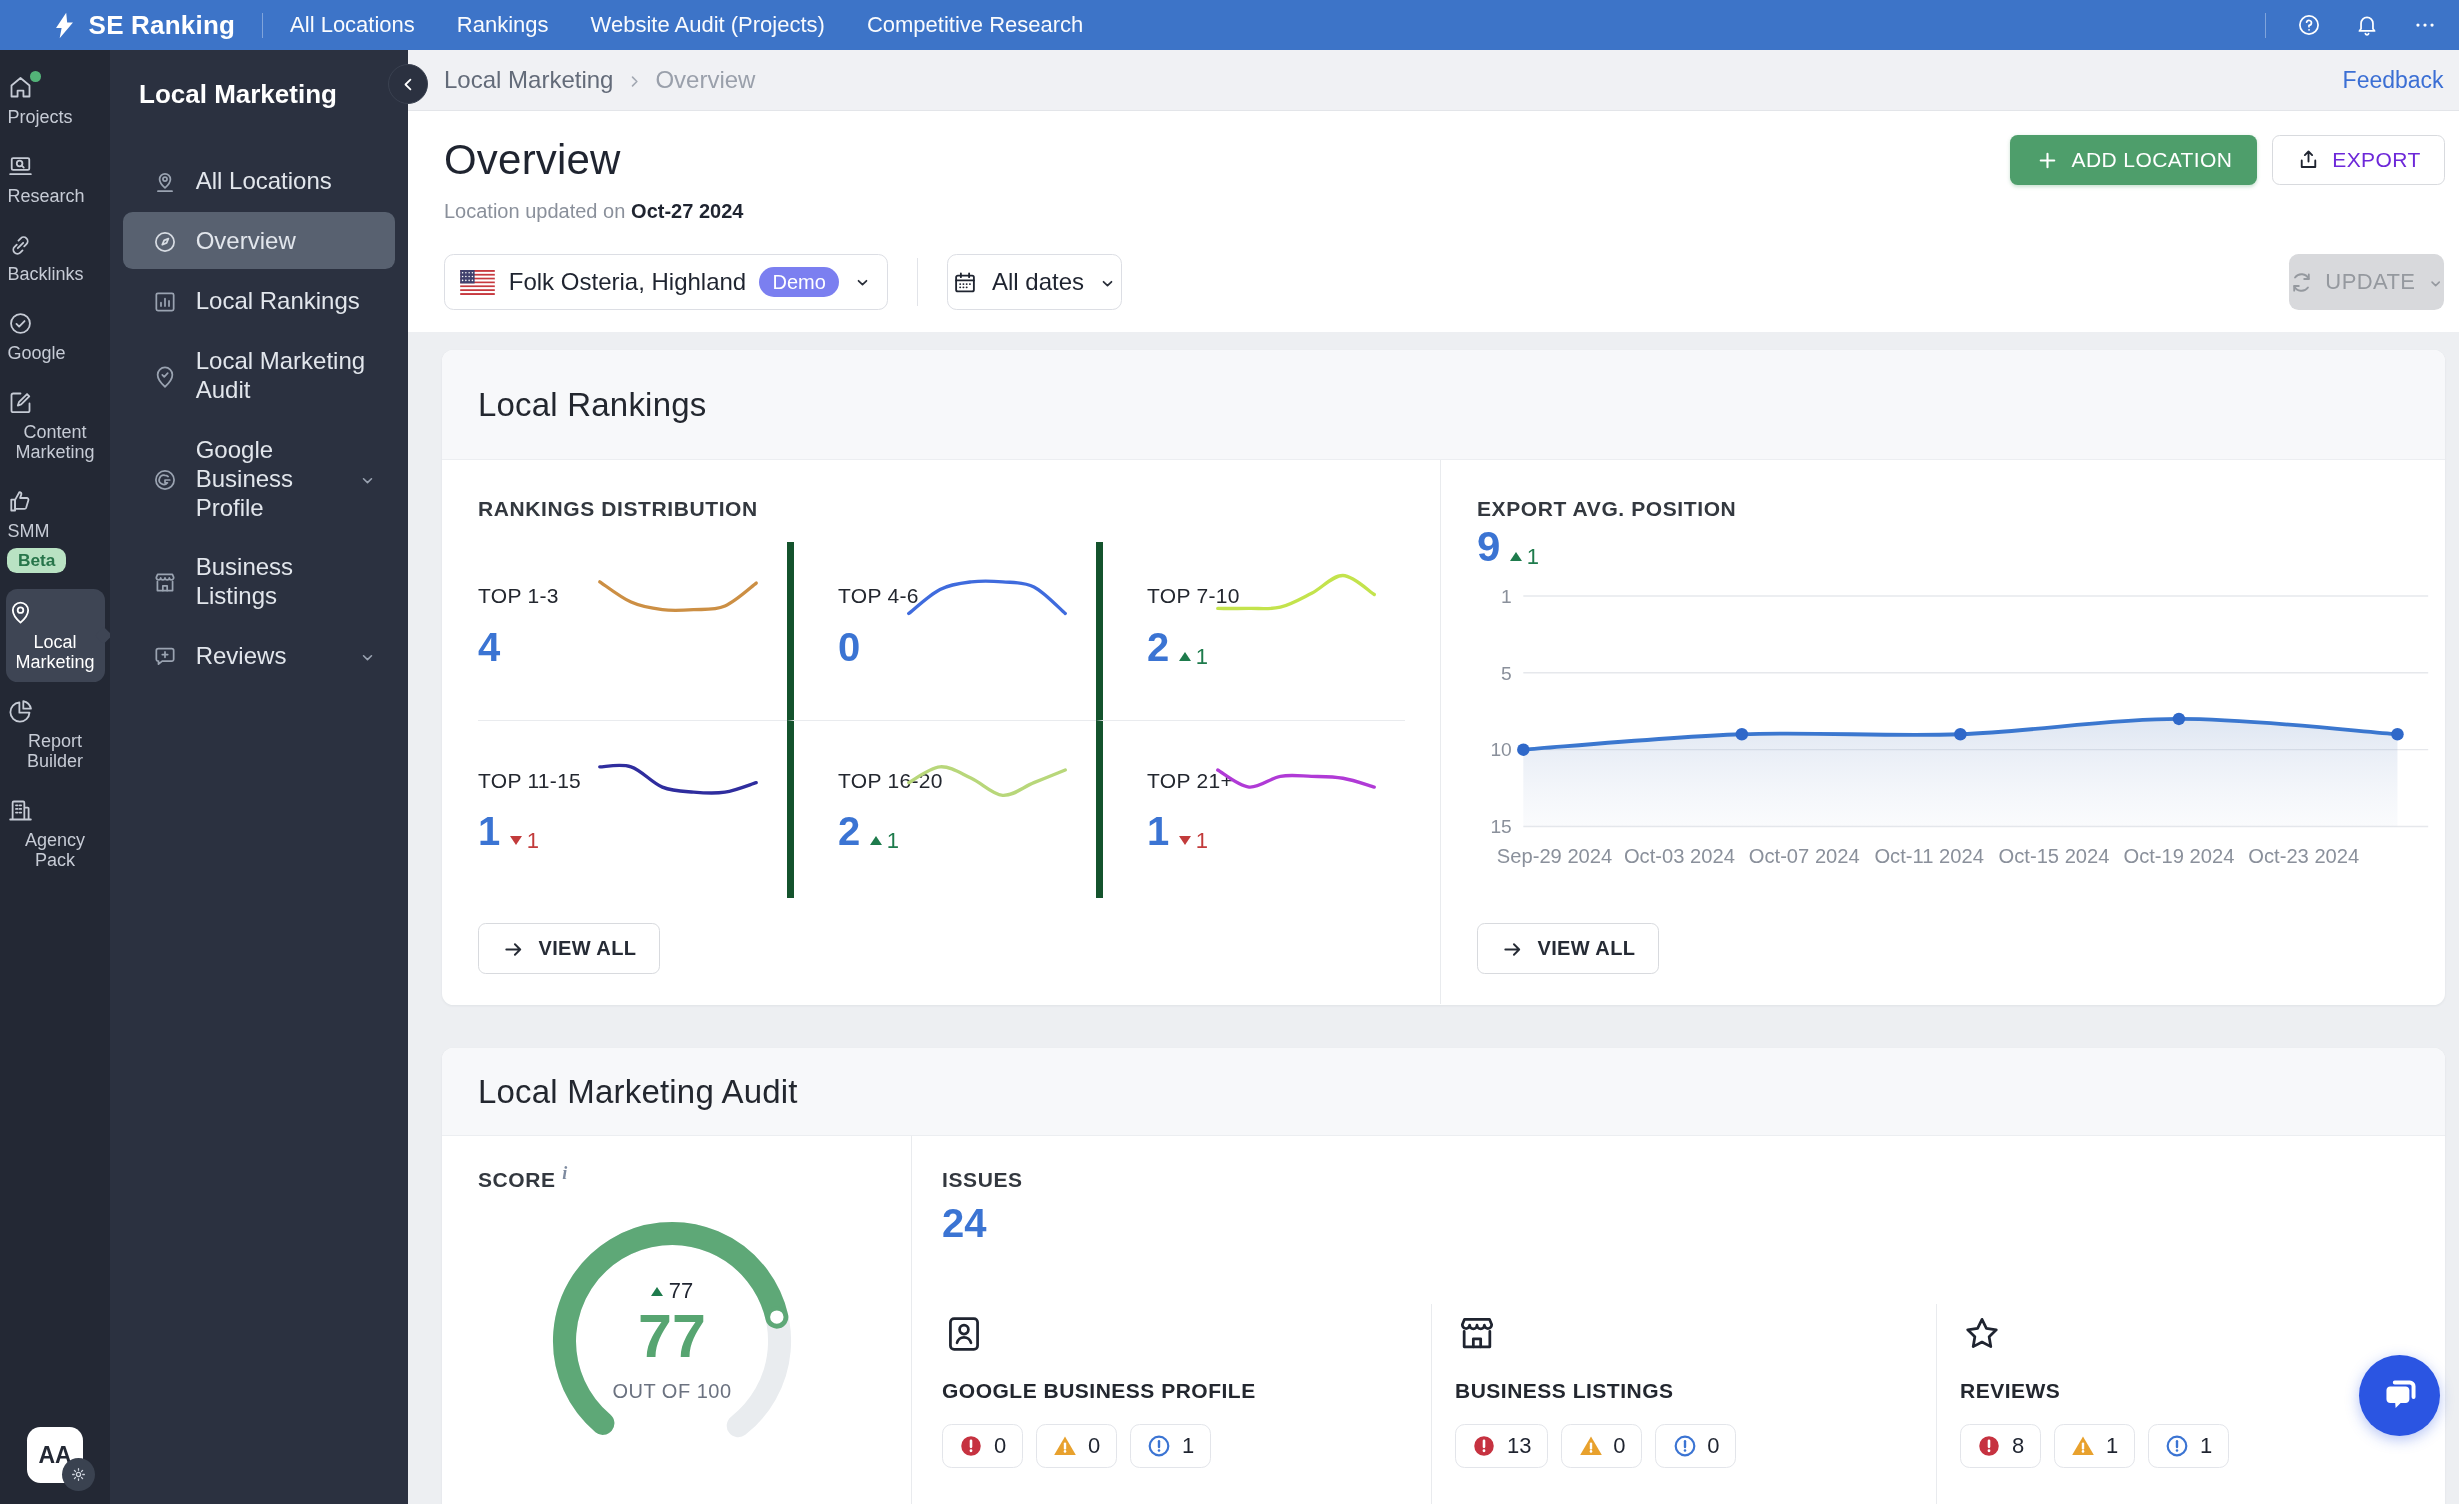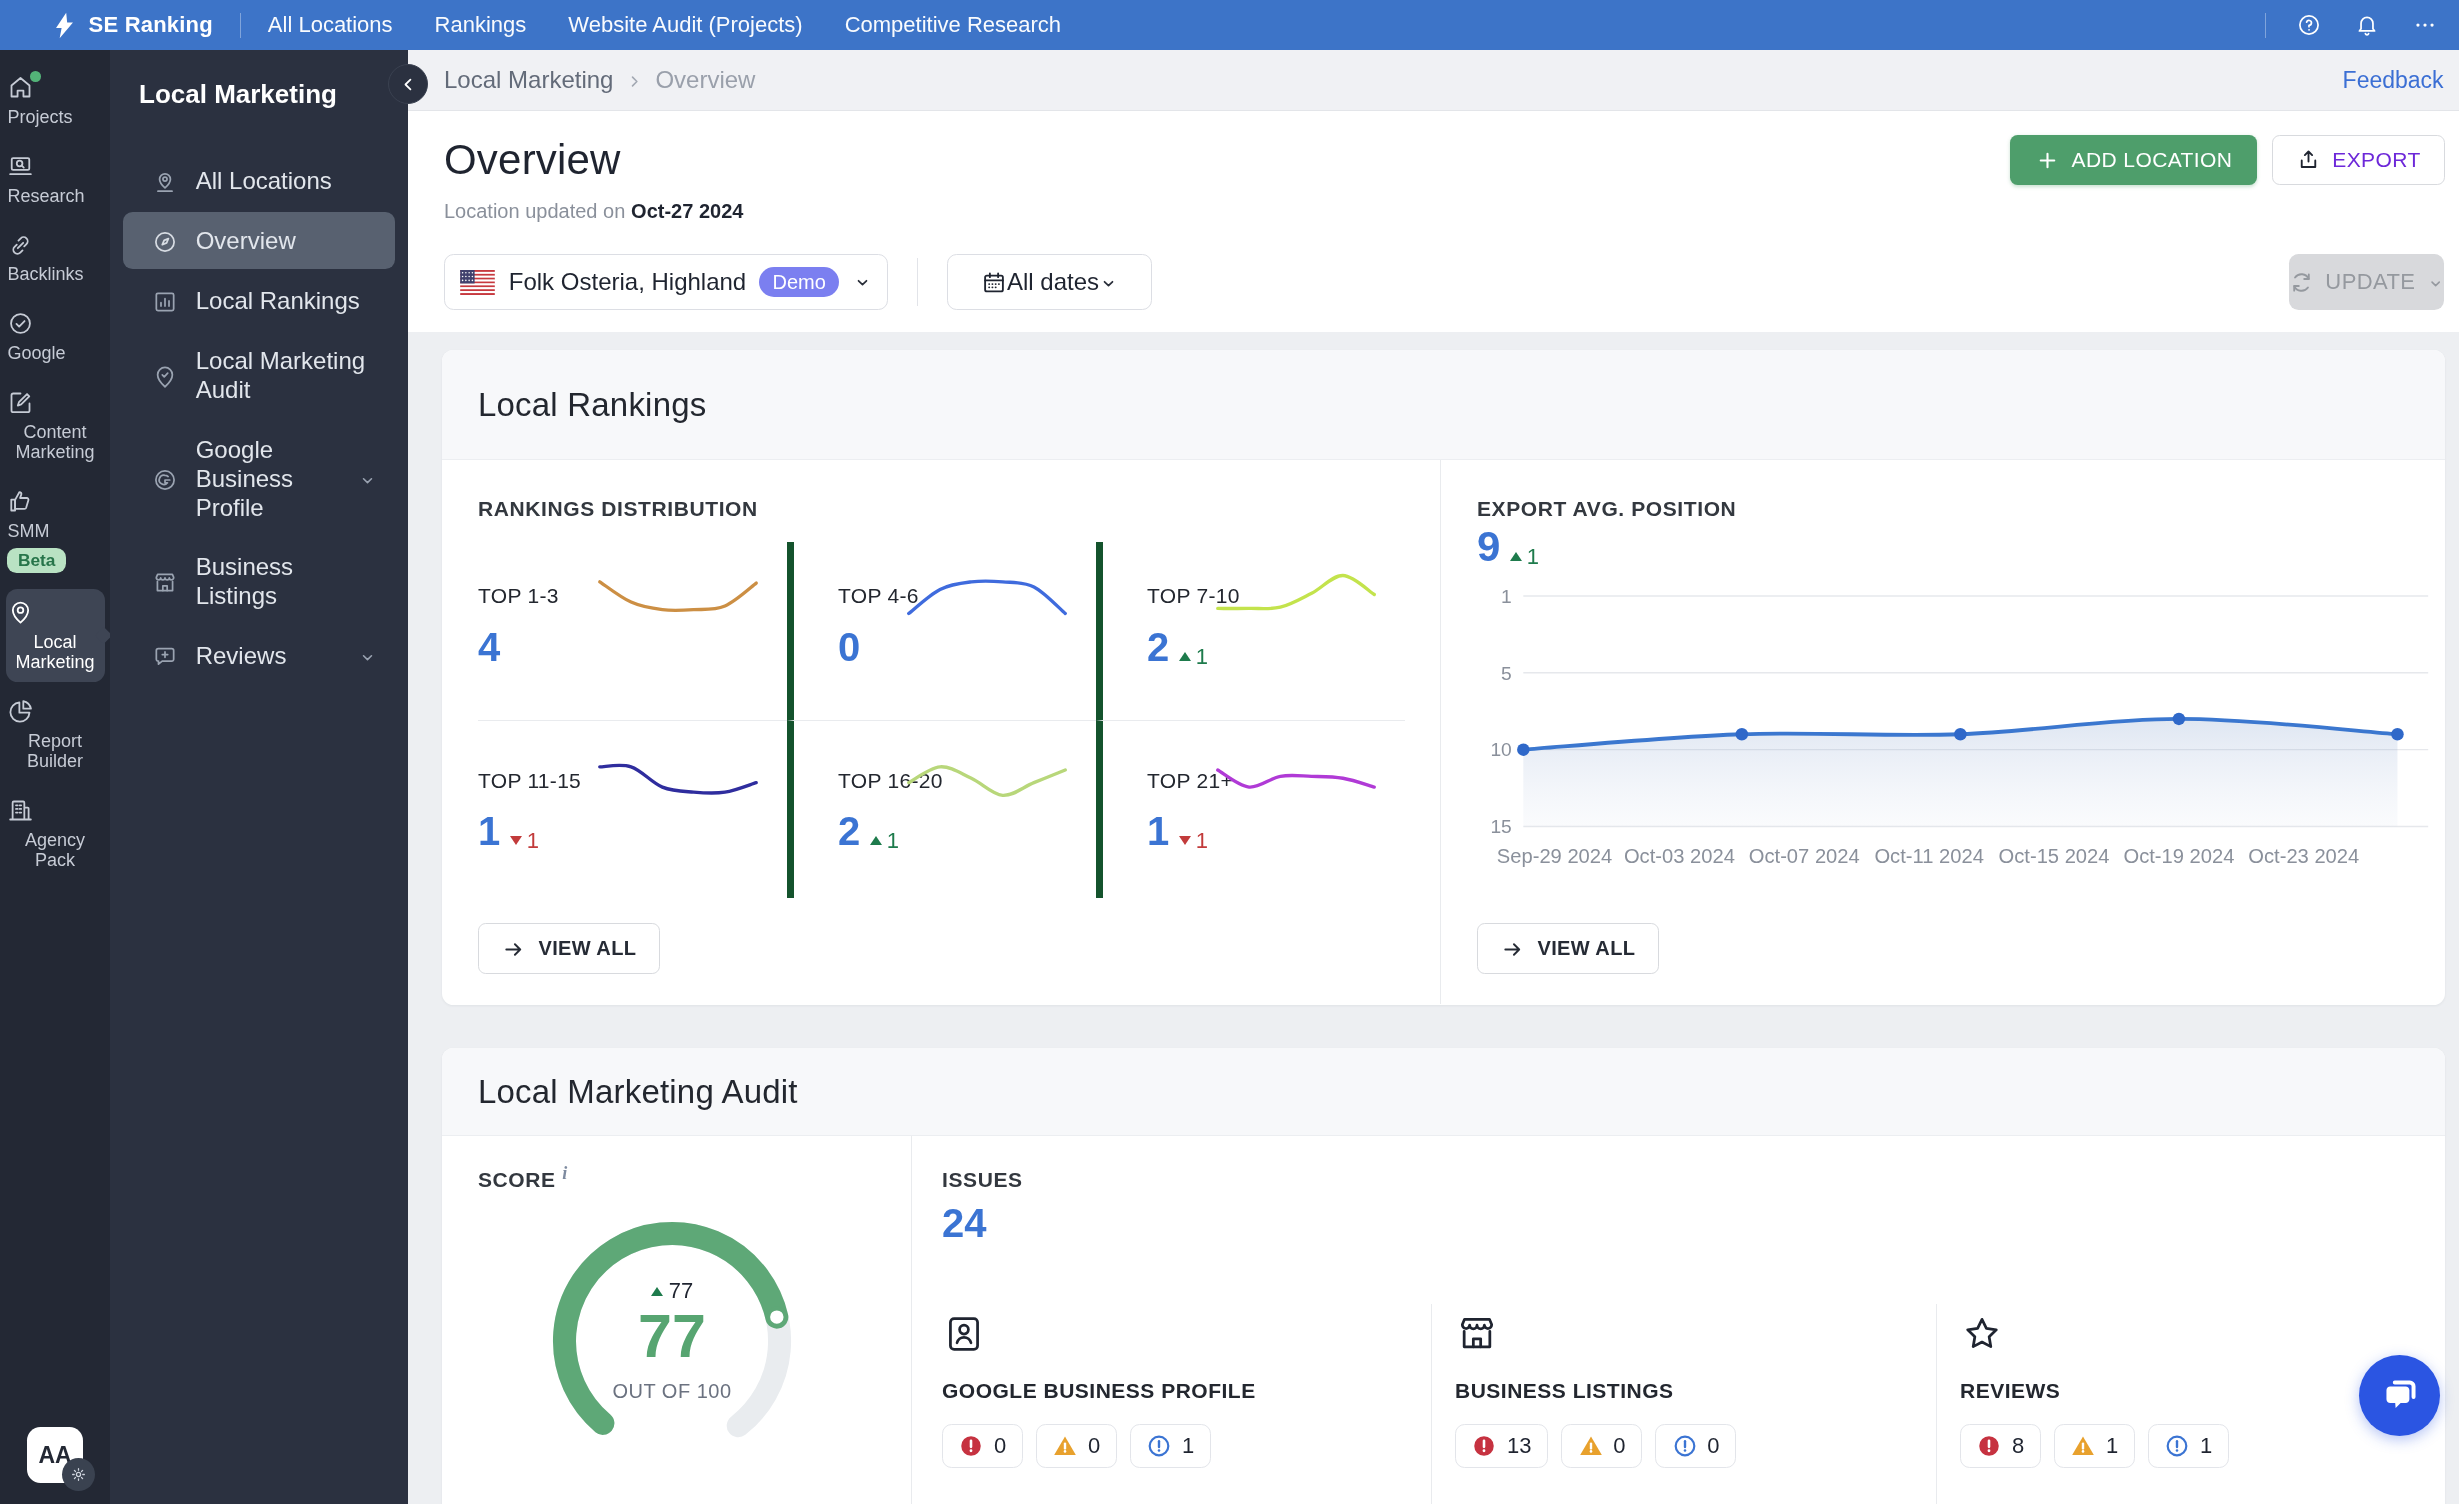--- a/index.html
+++ b/index.html
@@ -5,21 +5,21 @@
   * { margin:0; padding:0; box-sizing:border-box; }
   html,body { width:2459px; height:1504px; overflow:hidden; background:#edeff2;
     font-family:"Liberation Sans", sans-serif; -webkit-font-smoothing:antialiased; }
   .ic { display:inline-block; vertical-align:middle; }
   svg { display:block; }
 
   
   #topnav { position:absolute; left:0; top:0; width:2459px; height:50px; background:#3d74c8;
     display:flex; align-items:center; z-index:40; }
   .brand { display:flex; align-items:center; gap:9.6px; padding-left:50px; }
-  .brand-name { color:#fff; font-size:22px; font-weight:bold; letter-spacing:0.2px; }
+  .brand-name { color:#fff; font-size:26px; font-weight:bold; letter-spacing:0.2px; }
   .tn-divider { width:1px; height:25px; background:rgba(255,255,255,.35); margin:0 27px 0 27px; }
   #topnav-items { display:flex; align-items:center; gap:42px; }
   .tn-item { color:rgba(255,255,255,.97); font-size:22px; cursor:pointer; white-space:nowrap; }
   .tn-right { margin-left:auto; display:flex; align-items:center; gap:25px; padding-right:17.3px; }
   .tn-iconbtn { color:#fff; width:33px; height:33px; display:flex; align-items:center; justify-content:center; cursor:pointer; }
 
   
   #rail { position:absolute; left:0; top:50px; width:110px; height:1454px; background:#232834;
     display:flex; flex-direction:column; align-items:center; z-index:30; }
   #rail-items { width:100%; padding-top:13.4px; display:flex; flex-direction:column; align-items:center; }
@@ -80,21 +80,21 @@
     letter-spacing:0.4px; cursor:pointer; border:none; font-family:inherit; }
   .btn-green { background:#4e9e6b; color:#fff; padding:0 25px; box-shadow:0 1.9px 3.8px rgba(78,158,107,.3); }
   .btn-white { background:#fff; color:#6d28d9; border:1px solid #d8dade; padding:0 23px; }
   .filter-row { position:absolute; left:36px; top:143px; display:flex; align-items:center; }
   .loc-select { width:444px; height:56px; background:#fff; border:1px solid #dcdee4; border-radius:9.6px;
     display:flex; align-items:center; gap:13.4px; padding:0 15.4px; cursor:pointer; }
   .loc-name { font-size:24px; color:#1f2430; white-space:nowrap; overflow:hidden; }
   .demo-badge { background:#7b7ff0; color:#fff; font-size:20px; border-radius:16.3px; padding:3.8px 13.4px; flex:0 0 auto; }
   .vline { width:1px; height:48px; background:#e2e4e9; margin:0 29px; }
   .date-select { height:56px; background:#fff; border:1px solid #dcdee4; border-radius:9.6px;
-    display:flex; align-items:center; gap:0; padding:0 33px; cursor:pointer; font-size:24px; color:#1f2430; }
+    display:flex; align-items:center; gap:14px; padding:0 4px; cursor:pointer; font-size:24px; color:#1f2430; }
   .btn-update { position:absolute; left:1845px; top:0; width:155px; height:56px; background:#d8d9dc; border-radius:9.6px;
     display:flex; align-items:center; justify-content:center; gap:11.5px; color:#95999f; font-size:22px;
     letter-spacing:0.4px; cursor:default; border:none; font-family:inherit; }
 
   #canvas { position:absolute; left:0; top:281px; width:2051px; height:1173px; overflow:hidden; }
   .card { position:absolute; left:34px; width:2003px; background:#fff; border-radius:11.5px;
     box-shadow:0 1px 2.9px rgba(25,30,45,.06); overflow:hidden; }
   #card-rankings { top:19px; height:655px; }
   #card-audit { top:717px; height:596px; }
   .card-head { height:110px; background:#f7f8fa; border-bottom:1px solid #eceef1; display:flex; align-items:center; }

